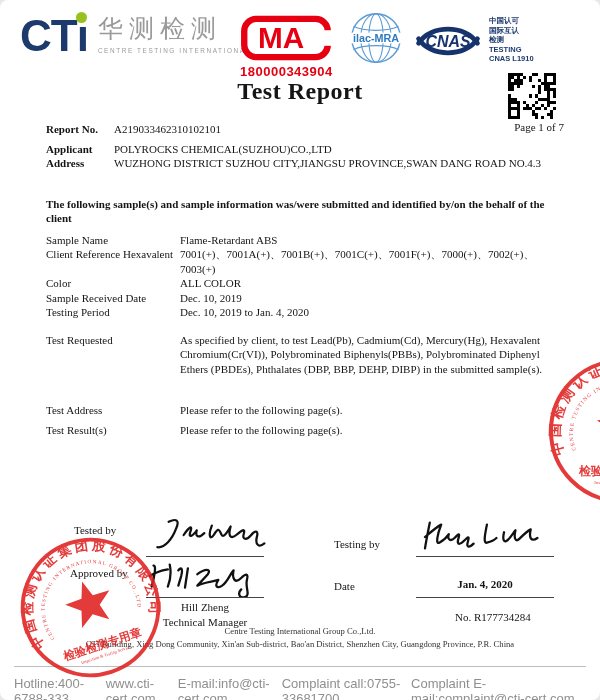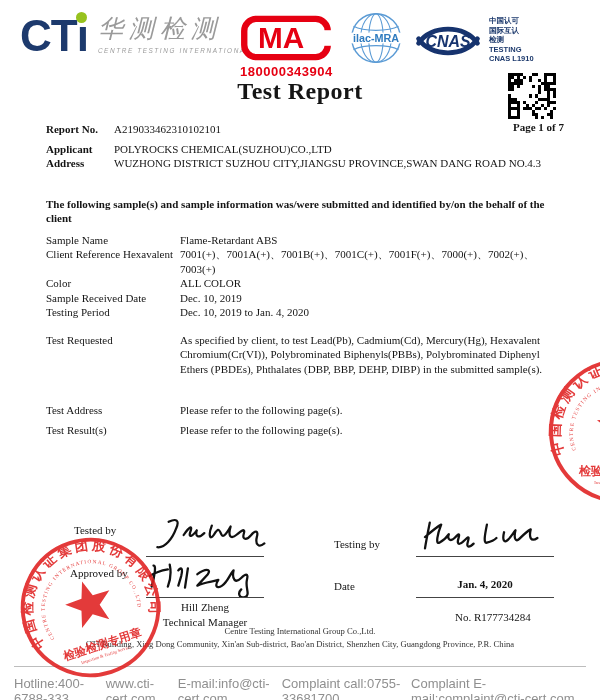--- a/index.html
+++ b/index.html
@@ -1,36 +1,36 @@
 <!DOCTYPE html>
 <html><head>
 <meta charset="utf-8">
 <style>
   html,body{margin:0;padding:0;background:#e8e8e8;}
   .page{position:relative;width:600px;height:700px;background:#fff;overflow:hidden;
-        font-family:"Liberation Serif",serif;color:#151515;}
+        font-family:"Liberation Serif",serif;color:#151515;border-radius:8px;}
   
   .logo{position:absolute;left:20px;top:12px;display:flex;align-items:flex-end;}
   .logo-cti{position:relative;font-family:"Liberation Sans",sans-serif;font-weight:bold;
             font-size:44px;line-height:40px;color:#1d3a6d;letter-spacing:-1px;}
   .logo-dot{position:absolute;right:1px;top:-4px;width:11px;height:11px;border-radius:50%;background:#97c21e;}
-  .logo-cn{margin-left:10px;padding-bottom:2px;font-style:italic;}
+  .logo-cn{margin-left:10px;padding-bottom:2px;}
   .logo-cn-chars{font-size:25px;color:#9a9a9a;letter-spacing:6px;font-family:"Liberation Sans",sans-serif;}
   .logo-sub{font-size:6.4px;color:#9a9a9a;letter-spacing:1.6px;font-family:"Liberation Sans",sans-serif;margin-top:2px;}
   
   .cma{position:absolute;left:240px;top:14px;width:92px;text-align:center;}
   .cma-num{color:#e60012;font-weight:bold;font-size:13px;font-family:"Liberation Sans",sans-serif;margin-top:-2px;letter-spacing:.5px;}
   .ilac{position:absolute;left:349px;top:10px;}
   .cnas{position:absolute;left:415px;top:19px;}
   .accred{position:absolute;left:489px;top:16px;font-family:"Liberation Sans",sans-serif;
           font-size:7.5px;font-weight:bold;color:#1d3a6d;line-height:9.5px;}
   .qr{position:absolute;left:508px;top:73px;width:48px;height:46px;display:grid;
       grid-template-columns:repeat(16,1fr);grid-template-rows:repeat(15,1fr);background:#fff;}
   .qr div.b{background:#000;}
-  .page-info{position:absolute;right:36px;top:121px;font-size:11px;font-weight:bold;}
+  .page-info{position:absolute;right:36px;top:121px;font-size:11px;font-weight:normal;}
   .title{position:absolute;left:0;right:0;top:78px;text-align:center;font-size:24px;font-weight:bold;letter-spacing:.5px;}
   
   .content{position:absolute;left:46px;top:122px;width:512px;font-size:11px;line-height:14.5px;}
   .row{display:flex;}
   .row .lbl{font-weight:bold;flex:0 0 68px;}
   .row .val{flex:1;}
   .block2 .row .lbl{font-weight:normal;flex:0 0 134px;}
   .intro{font-weight:bold;margin:26px 0 7px 0;}
   .tests .lbl{font-weight:bold;}
   .gap-s{height:5px;}.gap-m{height:13px;}.gap-l{height:27px;}

